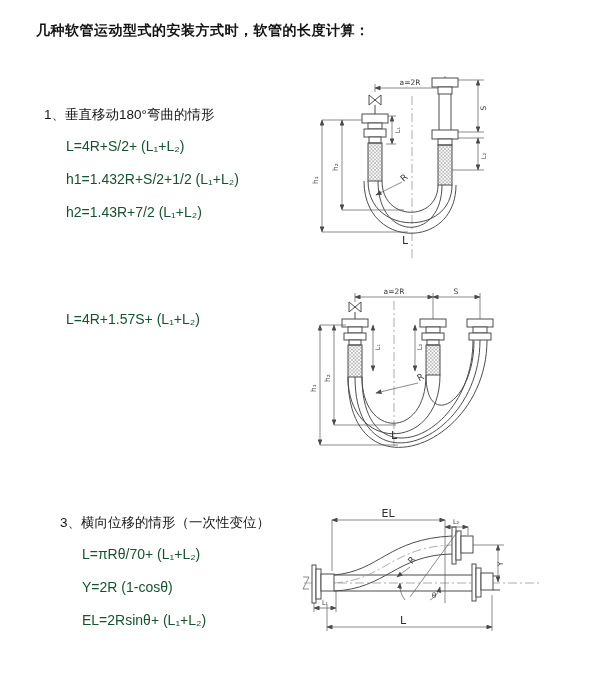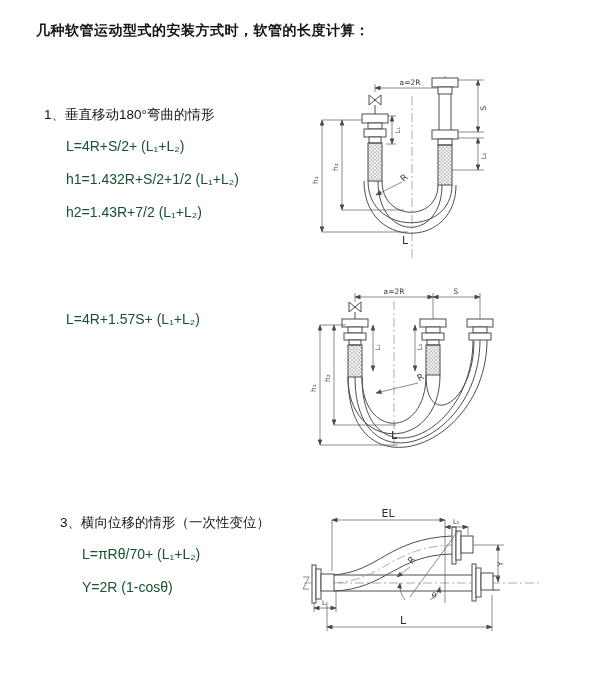--- a/index.html
+++ b/index.html
@@ -198,20 +198,21 @@
     <text class="lblR" x="112" y="97" text-anchor="middle" transform="rotate(-30 112,97)">R</text>
   </g>
 
   <text class="lblBig" x="84" y="156" text-anchor="middle">L</text>
 </svg>
 
 <div class="section-text" style="left:44px;top:514px;margin-left:16px;">
   <div class="heading">3、横向位移的情形（一次性变位）</div>
   <div class="formula">L=πRθ/70+ (L₁+L₂)</div>
   <div class="formula">Y=2R (1-cosθ)</div>
+  <div class="formula">EL=2Rsinθ+ (L₁+L₂)</div>
 </div>
 
 <svg style="left:300px;top:505px;" width="245" height="135" viewBox="0 0 245 135">
 
   <path class="cl" d="M4,78 H240"></path>
   <path class="dim" d="M3,72 L9,72 L3,84 L9,84"></path>
 
   <g>
     <rect class="fit" x="12" y="60" width="4" height="38"></rect>
     <rect class="fit" x="16" y="64" width="5" height="30"></rect>

